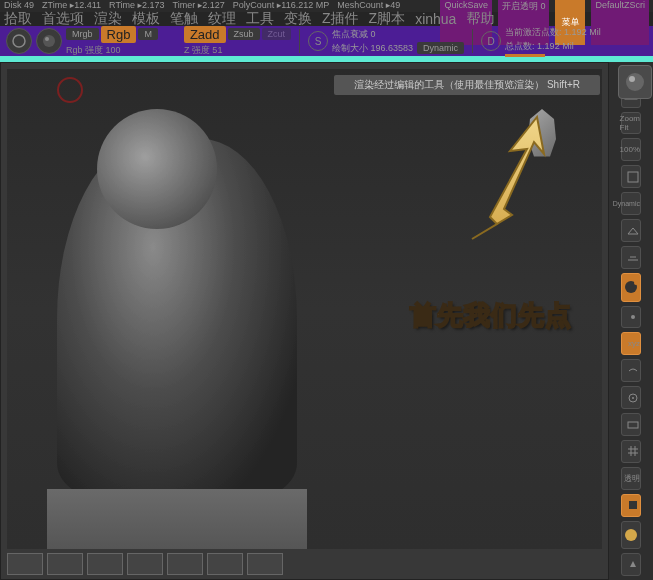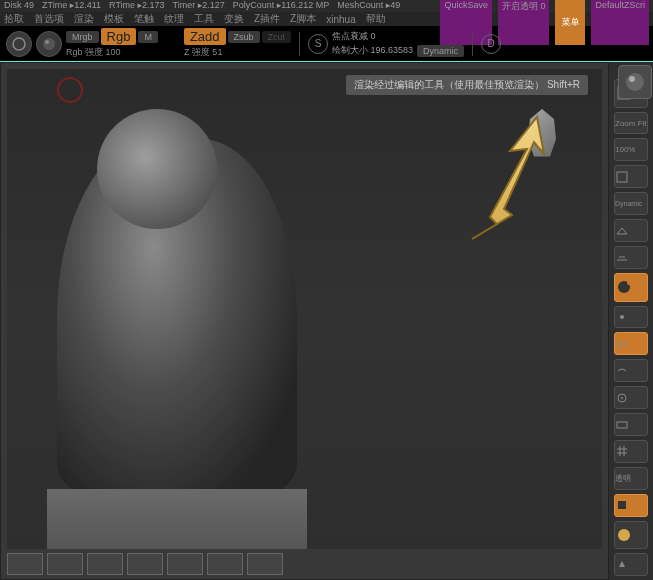--- a/index.html
+++ b/index.html
@@ -2,54 +2,54 @@
 <html><head>
 <meta charset="utf-8">
 <style>
 *{margin:0;padding:0;box-sizing:border-box;font-family:Arial,sans-serif}
 body{background:#1a1a1a;width:653px;height:580px;overflow:hidden;position:relative;color:#aaa;font-size:10px}
 .statusbar{height:12px;background:#2a2a2a;display:flex;align-items:flex-start;padding:0 4px;gap:8px;font-size:9px;color:#999}
 .statusbar .right{margin-left:auto;display:flex;gap:6px}
 .sb-item{white-space:nowrap}
 .sb-btn{background:#701a75;padding:0 4px;border-radius:0}
 .sb-orange{background:#c97a2a;color:#fff;padding:16px 6px}
-.menubar{height:14px;background:#252525;display:flex;align-items:center;padding:0 4px;gap:10px;font-size:10px;color:#888}
+.menubar{height:14px;background:#252525;display:flex;align-items:center;padding:0 4px;gap:10px;font-size:14px;color:#888}
 .menubar span{cursor:pointer}
-.toolbar{height:36px;background:#000000;display:flex;align-items:center;padding:0 6px;gap:4px;border-bottom:1px solid #5eead4}
+.toolbar{height:36px;background:#4c1d95;display:flex;align-items:center;padding:0 6px;gap:4px;border-bottom:6px solid #5eead4}
 .circle-btn{width:26px;height:26px;border-radius:50%;background:#3a3a3a;border:1px solid #555;display:flex;align-items:center;justify-content:center}
 .tool-group{display:flex;flex-direction:column;gap:1px;font-size:9px}
 .tool-row{display:flex;gap:2px;align-items:center}
 .pill{background:#c97a2a;color:#222;padding:1px 6px;border-radius:2px;font-size:13px}
 .pill-dark{background:#3a3a3a;color:#999;padding:1px 6px;border-radius:2px;font-size:9px}
 .slider-label{color:#888;font-size:9px}
 .tool-sep{width:1px;height:24px;background:#444;margin:0 4px}
 .s-icon{width:20px;height:20px;border-radius:50%;border:1px solid #666;display:flex;align-items:center;justify-content:center;font-size:10px;color:#888}
 .info-col{display:flex;flex-direction:column;font-size:9px;color:#999;gap:1px}
 .info-row{display:flex;gap:4px;align-items:center}
 .orange-bar{width:40px;height:3px;background:#c97a2a}
 .main{display:flex;height:518px}
 .viewport{flex:1;background:#383838;position:relative;border:1px solid #222}
 .viewport-inner{position:absolute;top:6px;left:6px;right:6px;bottom:30px;background:linear-gradient(180deg,#2a2a2a 0%,#323232 50%,#2e2e2e 100%);overflow:hidden}
 .red-circle{position:absolute;top:8px;left:50px;width:26px;height:26px;border:2px solid #7a2020;border-radius:50%}
-.tooltip{position:absolute;top:6px;right:14px;background:#555;color:#ccc;padding:3px 8px;font-size:10px;border-radius:2px;z-index:5}
+.tooltip{position:absolute;top:6px;right:2px;background:#555;color:#ccc;padding:3px 20px;font-size:10px;border-radius:2px;z-index:5}
 .render-btn{position:absolute;top:2px;right:-44px;width:34px;height:34px;background:#4a4a4a;border:1px solid #666;border-radius:4px;display:flex;align-items:center;justify-content:center;z-index:10}
 .render-btn svg{width:24px;height:24px}
 .sculpture{position:absolute;left:30px;top:70px;width:300px;height:420px}
 .pedestal{position:absolute;bottom:0;left:10px;width:260px;height:70px;background:linear-gradient(180deg,#6a6a6a,#525252)}
 .statue{position:absolute;bottom:60px;left:20px;width:240px;height:360px;background:radial-gradient(ellipse at 40% 30%,#888 0%,#555 40%,#333 80%);border-radius:40% 40% 20% 20%/50% 50% 10% 10%;filter:contrast(1.2)}
 .statue::before{content:"";position:absolute;top:-30px;left:40px;width:120px;height:120px;background:radial-gradient(circle at 40% 40%,#999,#444);border-radius:50%}
 .head-thumb{position:absolute;top:40px;right:30px;width:50px;height:60px;z-index:4}
 .head-shape{width:40px;height:50px;background:linear-gradient(135deg,#aaa,#666);clip-path:polygon(50% 0%,80% 20%,85% 60%,70% 95%,30% 95%,15% 60%,20% 20%)}
 .arrow{position:absolute;top:40px;right:50px;width:110px;height:140px;z-index:6;pointer-events:none}
 .overlay-text{position:absolute;top:230px;right:30px;z-index:7;text-align:right;pointer-events:none}
 .overlay-line{font-size:26px;font-weight:bold;color:#f5e8d0;-webkit-text-stroke:2px #3a2a15;text-shadow:2px 2px 3px rgba(0,0,0,.6);line-height:1.3;letter-spacing:1px}
 .thumbstrip{position:absolute;bottom:2px;left:6px;right:6px;height:24px;display:flex;gap:4px}
 .thumb{width:36px;height:22px;background:#444;border:1px solid #666}
 .sidebar{width:44px;background:#2e2e2e;display:flex;flex-direction:column;align-items:center;padding:4px 0;gap:4px}
-.side-btn{width:34px;height:24px;background:#3a3a3a;border:1px solid #505050;border-radius:3px;display:flex;align-items:flex-start;justify-content:center;font-size:8px;color:#888;flex-direction:column}
+.side-btn{width:20px;height:24px;background:#3a3a3a;border:1px solid #505050;border-radius:3px;display:flex;align-items:flex-end;justify-content:center;font-size:8px;color:#888;flex-direction:column}
 .side-btn.tall{height:30px}
 .side-btn.orange{background:#c97a2a;border-color:#e09040}
 .side-label{font-size:8px;color:#888;text-align:center;margin-top:-2px}
 </style>
 </head>
 <body>
 
 <div class="statusbar">
   <span class="sb-item">Disk 49</span>
   <span class="sb-item">ZTime ▸12.411</span>
@@ -112,20 +112,27 @@
   <div class="s-icon">S</div>
   <div class="info-col">
     <span>焦点衰减 0</span>
     <div class="info-row">
       <span>绘制大小 196.63583</span>
       <span class="pill-dark">Dynamic</span>
     </div>
   </div>
   <div class="tool-sep"></div>
   <div class="s-icon">D</div>
+  <div class="info-col">
+    <span>当前激活点数: 1.192 Mil</span>
+    <div class="info-row">
+      <span>总点数: 1.192 Mil</span>
+    </div>
+    <div class="orange-bar"></div>
+  </div>
 </div>
 
 <div class="main">
   <div class="viewport">
     <div class="viewport-inner">
       <div class="red-circle"></div>
       <div class="tooltip">渲染经过编辑的工具（使用最佳预览渲染）  Shift+R</div>
 
       <div class="sculpture">
         <div class="statue"></div>
@@ -140,20 +147,21 @@
         <defs>
             <linearGradient id="ag" x1="0" y1="1" x2="0" y2="0">
               <stop offset="0" stop-color="#d4a84a"></stop>
               <stop offset="1" stop-color="#f0d68a"></stop>
             </linearGradient>
           </defs>
         <path d="M 30 130 L 55 115 L 48 108 L 85 40 L 68 42 L 95 8 L 102 45 L 92 33 L 62 100 L 70 106 Z" fill="url(#ag)" stroke="#8a6a20" stroke-width="2"></path>
       </svg>
 
       <div class="overlay-text">
+        <div class="overlay-line">首先我们先点</div>
       </div>
     </div>
 
     <div class="render-btn">
       <svg viewBox="0 0 24 24">
           <circle cx="12" cy="12" r="9" fill="#666"></circle>
           <circle cx="9" cy="9" r="3" fill="#aaa"></circle>
         </svg>
     </div>
 

